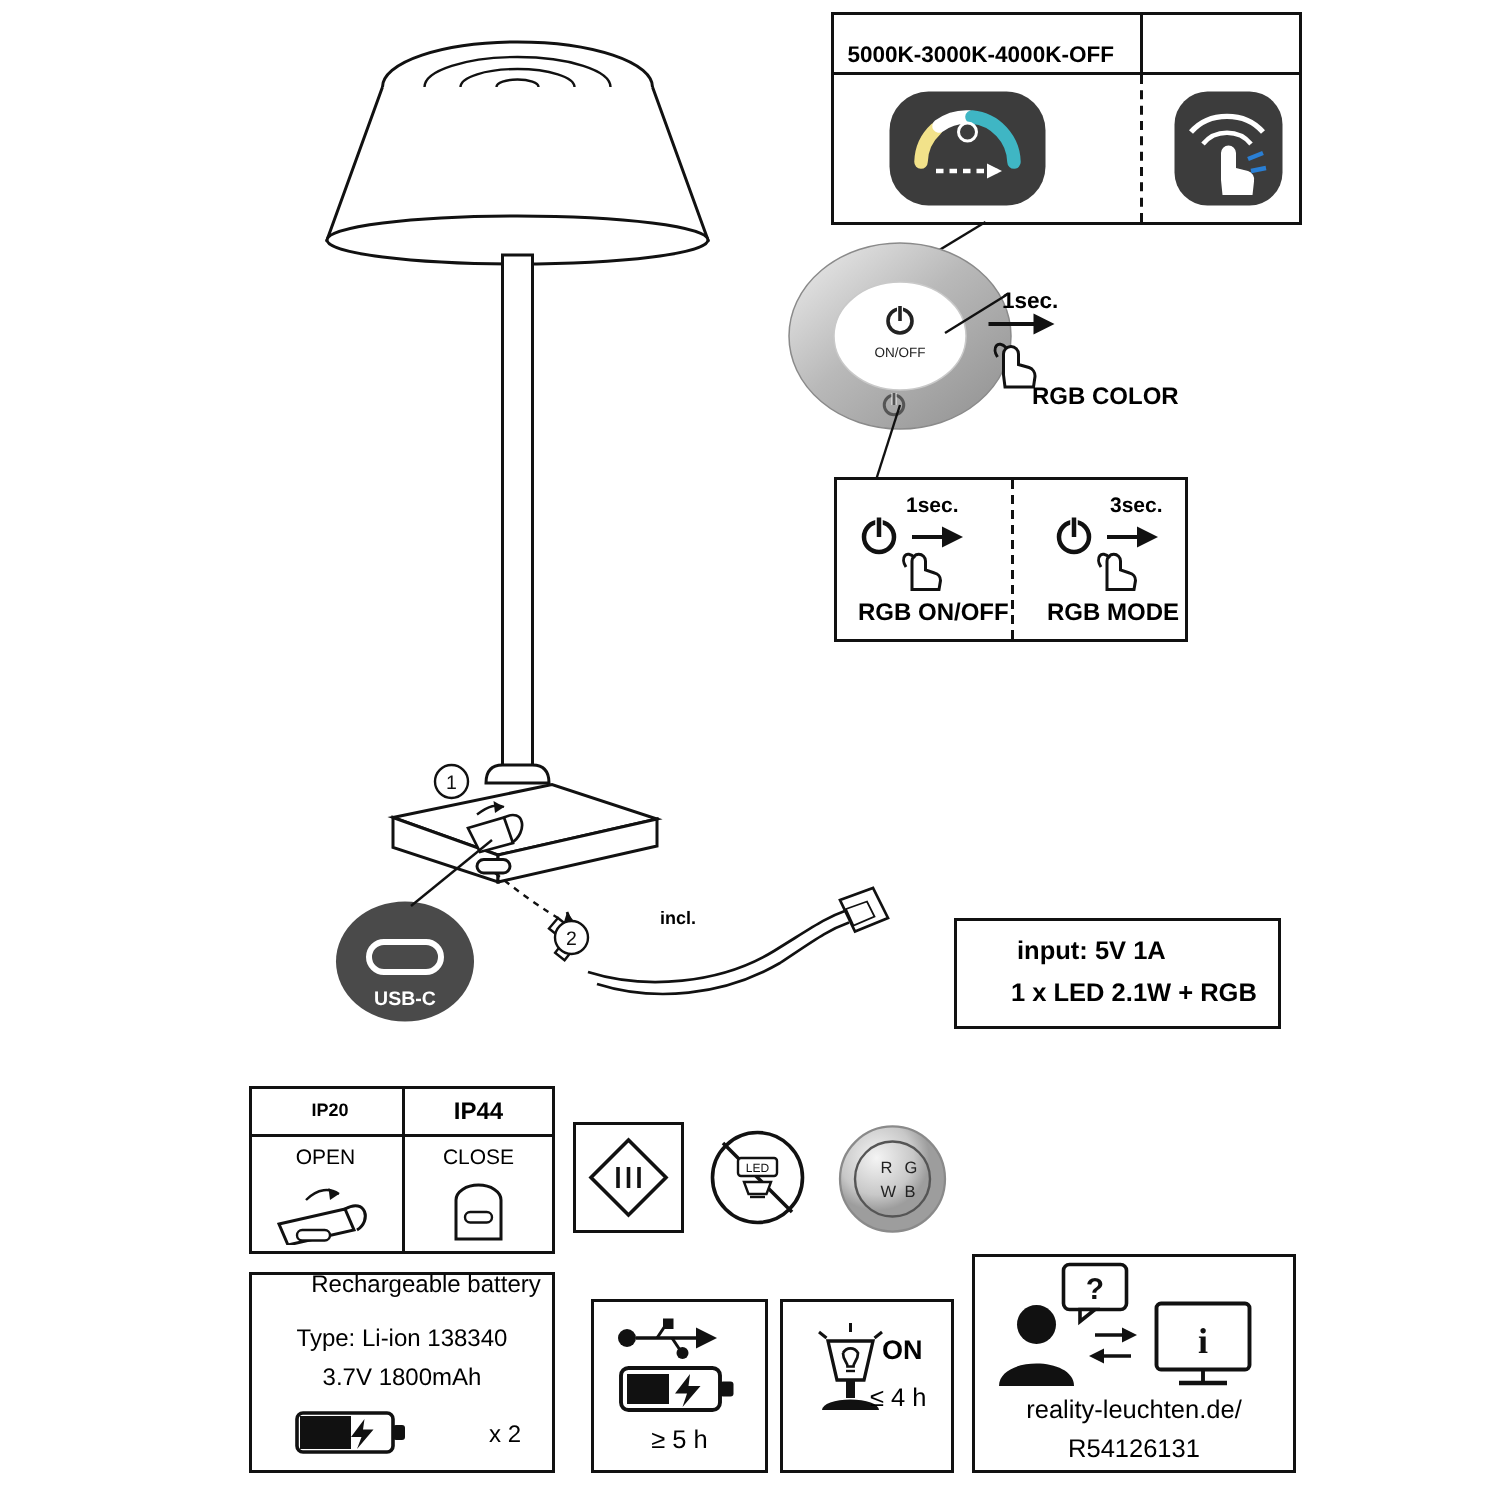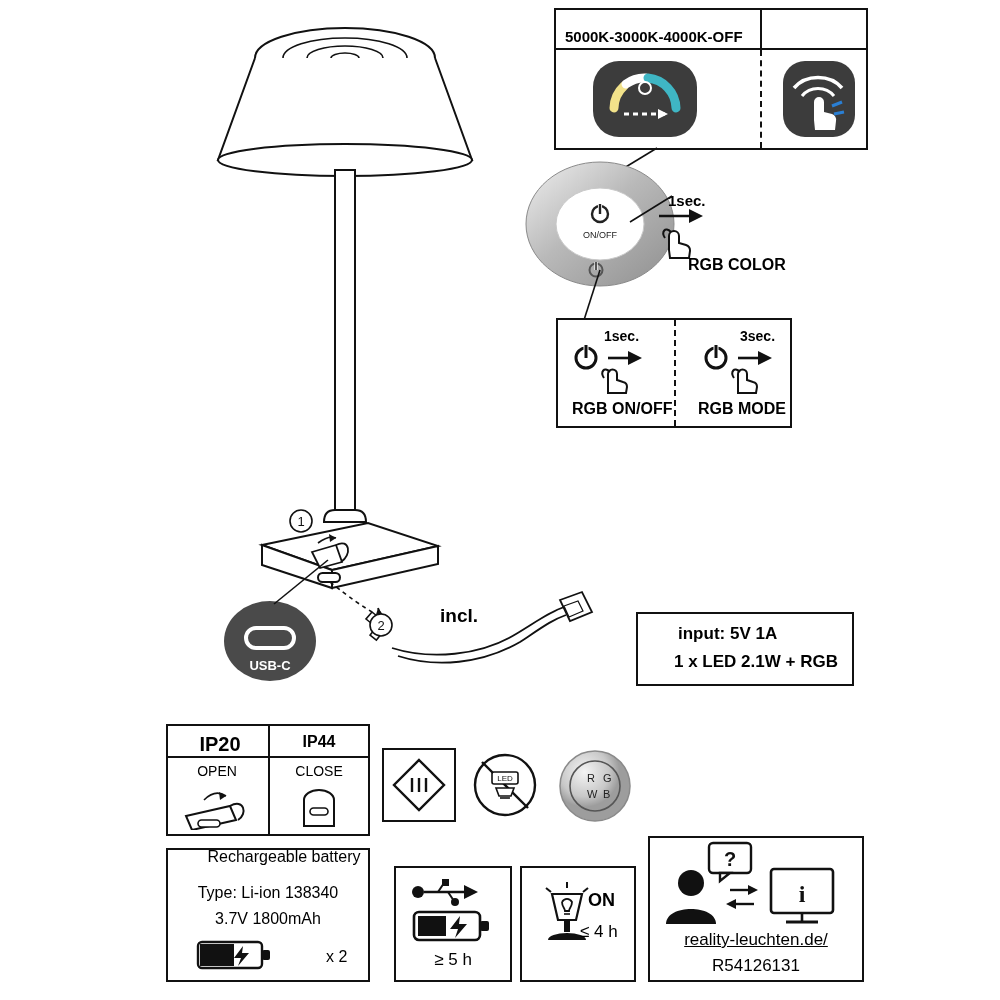--- a/index.html
+++ b/index.html
@@ -115,21 +115,21 @@
   </svg>
 </div>
 
 <div class="abs" style="left:368px; top:612px;">
   <svg width="26" height="26">
       <circle cx="13" cy="13" r="11" fill="#fff" stroke="#111" stroke-width="1.6"></circle>
   <text x="13" y="18" font-size="13" font-family="Liberation Sans, sans-serif" text-anchor="middle" fill="#111">2</text>
     </svg>
 </div>
 
-<span class="lbl bold" style="left:440px; top:605px; font-size:19px;">incl.</span>
+<span class="lbl bold" style="left:440px; top:605px; font-size:12px;">incl.</span>
 
 <div class="box" style="left:554px; top:8px; width:314px; height:142px;"></div>
 <span class="lbl bold" style="left:565px; top:28px; font-size:15px;">5000K-3000K-4000K-OFF</span>
 <div class="solid-vdiv" style="left:760px; top:10px; height:38px;"></div>
 <div class="hdiv" style="left:556px; top:48px; width:310px;"></div>
 <div class="vdiv" style="left:760px; top:50px; height:98px;"></div>
 
 <div class="abs" style="left:590px; top:58px;">
   <svg width="110" height="82" viewBox="0 0 110 82">
     <rect x="3" y="3" width="104" height="76" rx="26" fill="#3c3c3c"></rect>
@@ -244,21 +244,21 @@
 </div>
 <span class="lbl bold" style="left:698px; top:400px; font-size:16px;">RGB MODE</span>
 
 <div class="box" style="left:636px; top:612px; width:218px; height:74px;"></div>
 <span class="lbl bold" style="left:678px; top:624px; font-size:17px;">input: 5V 1A</span>
 <span class="lbl bold" style="left:646px; top:652px; font-size:17px;margin-left:28px;">1 x LED 2.1W + RGB</span>
 
 <div class="box" style="left:166px; top:724px; width:204px; height:112px;"></div>
 <div class="solid-vdiv" style="left:268px; top:726px; height:108px;"></div>
 <div class="hdiv" style="left:168px; top:756px; width:200px;"></div>
-<span class="lbl bold ctr" style="left:166px; top:733px; width:108px; font-size:20px;">IP20</span>
+<span class="lbl bold ctr" style="left:166px; top:733px; width:108px; font-size:12px;">IP20</span>
 <span class="lbl bold ctr" style="left:268px; top:733px; width:102px; font-size:16px;">IP44</span>
 <span class="lbl ctr" style="left:166px; top:763px; width:102px; font-size:14px;">OPEN</span>
 <span class="lbl ctr" style="left:268px; top:763px; width:102px; font-size:14px;">CLOSE</span>
 
 <div class="abs" style="left:182px; top:786px;">
   <svg width="74" height="44" viewBox="0 0 74 44">
     <path d="M4 30 l44 -10 l6 14 l-44 10 z" fill="#fff" stroke="#111" stroke-width="2"></path>
     <path d="M48 20 C62 12 66 28 56 34" fill="none" stroke="#111" stroke-width="2"></path>
     <rect x="16" y="34" width="22" height="7" rx="3.5" fill="#fff" stroke="#111" stroke-width="1.6"></rect>
     <path d="M22 14 C30 6 38 6 44 10" fill="none" stroke="#111" stroke-width="1.6"></path>
@@ -386,14 +386,14 @@
   </svg>
 </div>
 <div class="abs" style="left:768px; top:866px;">
   <svg width="70" height="62" viewBox="0 0 70 62">
     <rect x="3" y="3" width="62" height="44" rx="3" fill="#fff" stroke="#111" stroke-width="2.6"></rect>
     <text x="34" y="36" font-size="24" font-weight="bold" font-family="Liberation Serif, serif" text-anchor="middle" fill="#111">i</text>
     <line x1="34" y1="47" x2="34" y2="55" stroke="#111" stroke-width="2.6"></line>
     <line x1="18" y1="56" x2="50" y2="56" stroke="#111" stroke-width="3"></line>
   </svg>
 </div>
-<span class="lbl ctr" style="left:648px; top:930px; width:216px; font-size:17px;text-decoration:underline;">reality-leuchten.de/</span>
+<span class="lbl ctr" style="left:648px; top:930px; width:216px; font-size:17px;">reality-leuchten.de/</span>
 <span class="lbl ctr" style="left:648px; top:956px; width:216px; font-size:17px;">R54126131</span>
 
 </body></html>

